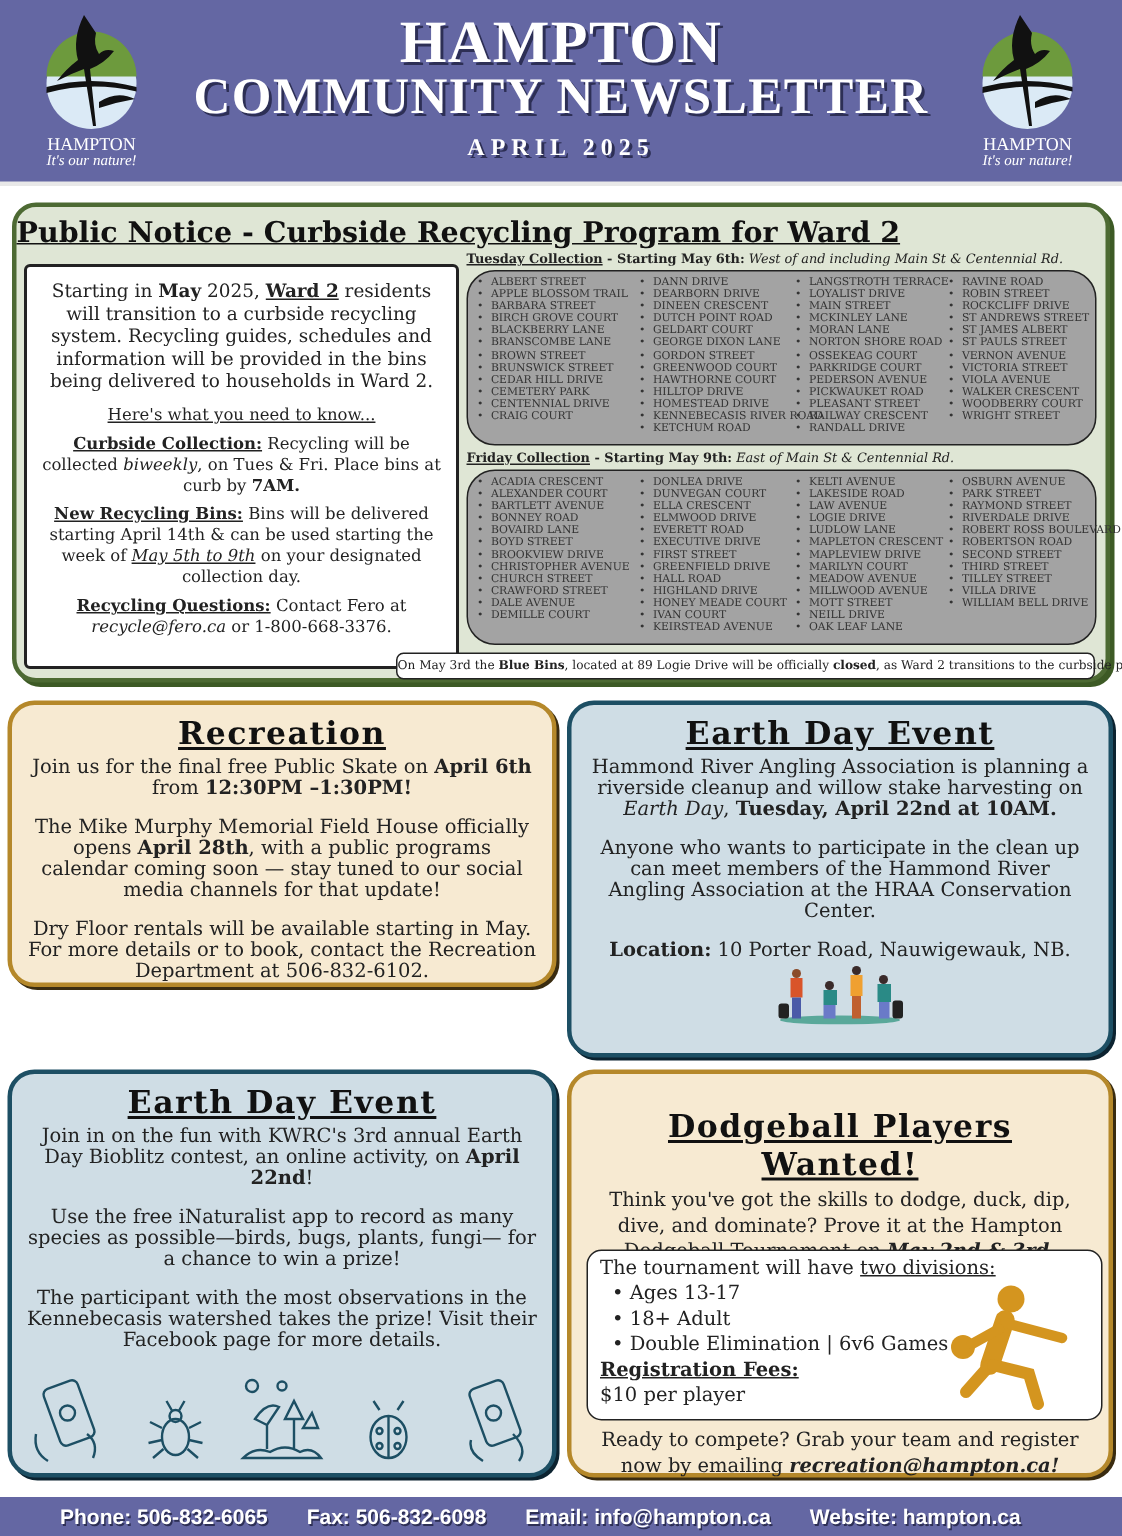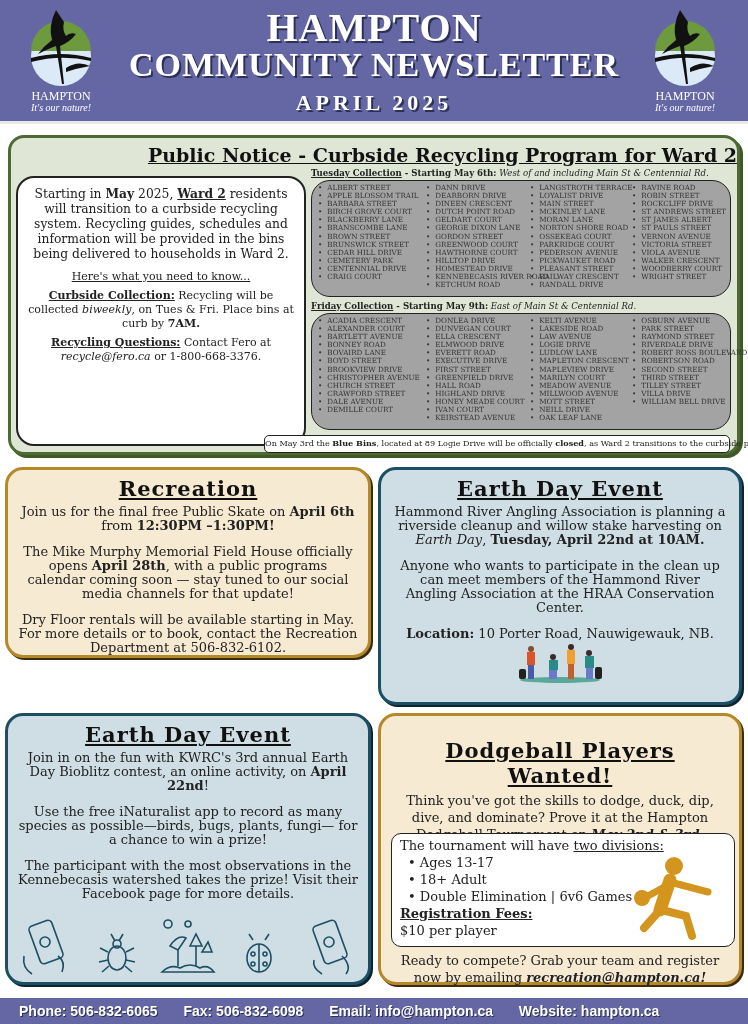--- a/index.html
+++ b/index.html
@@ -6,25 +6,25 @@
   body{width:748px;height:1024px;background:#fff;font-family:"DejaVu Serif",serif;color:#222;overflow:hidden;position:relative}
   .header{position:absolute;left:0;top:0;width:748px;height:124px;background:#6467a3;border-bottom:3px solid #e8e8e8}
   .logo{position:absolute;top:6px;width:90px;height:112px;text-align:center}
   .logo.left{left:16px}.logo.right{left:640px}
   .logo svg{display:block;margin:0 auto}
   .logo .ln1{font-family:"Liberation Serif",serif;font-size:12px;color:#fff;line-height:12px;margin-top:2px}
   .logo .ln2{font-family:"Liberation Serif",serif;font-style:italic;font-size:10px;color:#fff;line-height:11px}
   .title{position:absolute;left:120px;width:508px;text-align:center;color:#fff;font-family:"Liberation Serif",serif;font-weight:bold;text-shadow:2px 2px 0 #2d2f55}
   .t1{top:4px;font-size:40px;letter-spacing:1px}
   .t2{top:46px;font-size:34px;letter-spacing:1px}
-  .t3{top:90px;font-size:22px;letter-spacing:4px}
+  .t3{top:90px;font-size:16px;letter-spacing:4px}
 
   .notice{position:absolute;left:8px;top:135px;width:732px;height:320px;background:#dfe6d5;border:3px solid #4d6a33;border-radius:16px;box-shadow:3px 3px 0 #3d5a25}
-  .notice h2{position:absolute;left:0;width:100%;top:6px;text-align:right;font-size:19px;font-weight:bold;text-decoration:underline;color:#111}
-  .introbox{position:absolute;left:5px;top:38px;width:290px;height:270px;background:#fff;border:2px solid #222;border-radius:18px;text-align:center;font-size:12.3px;line-height:15px;padding:8px 6px}
+  .notice h2{position:absolute;left:0;width:100%;top:6px;text-align:left;font-size:19px;font-weight:bold;text-decoration:underline;color:#111}
+  .introbox{position:absolute;left:5px;top:38px;width:290px;height:270px;background:#fff;border:2px solid #222;border-radius:4px;text-align:center;font-size:12.3px;line-height:15px;padding:8px 6px}
   .introbox p{margin-bottom:6px}
   .introbox .small{font-size:11px;line-height:14px;margin-bottom:5px}
   .more{position:absolute;left:5px;top:288px;width:290px;text-align:center;font-size:12px;line-height:14px}
   .more .b{font-weight:bold}
   .more .u{text-decoration:underline}
   .collhdr{position:absolute;font-size:8.6px;color:#222}
   .collhdr b{text-decoration:none}
   .collhdr .ul{text-decoration:underline;font-weight:bold}
   .collhdr i{font-style:italic}
   .streetbox{position:absolute;background:#a3a3a3;border:1.5px solid #222;border-radius:19px;padding:3px 4px}
@@ -39,21 +39,21 @@
   .rec{left:5px;top:467px;width:366px;height:191px;background:#f7ead2;border:3px solid #b5882a;box-shadow:2px 2px 0 #3a2c10;padding:6px 10px}
   .earth1{left:378px;top:467px;width:364px;height:238px;background:#cfdde5;border:3px solid #1d4f64;box-shadow:2px 2px 0 #0c2330;padding:6px 12px}
   .earth2{left:5px;top:713px;width:366px;height:272px;background:#cfdde5;border:3px solid #1d4f64;box-shadow:2px 2px 0 #0c2330;padding:6px 10px}
   .dodge{left:378px;top:713px;width:364px;height:272px;background:#f7ead2;border:3px solid #b5882a;box-shadow:2px 2px 0 #3a2c10;padding:22px 10px}
   .dodge p{font-size:13px;line-height:17px}
   .divbox{position:absolute;left:10px;top:117px;width:344px;height:114px;background:#fff;border:1.5px solid #222;border-radius:10px;text-align:left;padding:3px 8px;font-size:13px;line-height:17px}
   .divbox ul{margin-left:8px}
   .divbox li{list-style:none}
   .divbox li:before{content:"• ";}
   .icons-row{position:absolute;left:10px;bottom:6px;width:340px;height:64px;display:flex;justify-content:space-between;align-items:flex-end}
-  .footer{position:absolute;left:0;top:998px;width:748px;height:26px;background:#6467a3;color:#fff;font-family:"Liberation Sans",sans-serif;font-size:14px;line-height:26px;white-space:nowrap;padding-left:19px;text-shadow:1px 1px 0 #2d2f55;font-weight:bold}
+  .footer{position:absolute;left:0;top:998px;width:748px;height:26px;background:#6467a3;color:#fff;font-family:"Liberation Sans",sans-serif;font-size:14px;line-height:26px;white-space:nowrap;padding-left:40px;text-shadow:1px 1px 0 #2d2f55;font-weight:bold}
   .footer span{margin-right:22px}
 </style>
 </head>
 <body>
 
 <div class="header">
   <div class="logo left">
     <svg width="70" height="82" viewBox="0 0 70 82">
       <circle cx="35" cy="50" r="30" fill="#dbeaf6"></circle>
       <path d="M5 45 A30 30 0 0 1 65 45 Z" fill="#6d9a3d"></path>
@@ -80,20 +80,21 @@
   </div>
 </div>
 
 <div class="notice">
   <h2>Public Notice - Curbside Recycling Program for Ward 2</h2>
 
   <div class="introbox">
     <p><span>Starting in </span><b>May</b><span> 2025, </span><b style="text-decoration:underline">Ward 2</b><span> residents will transition to a curbside recycling system. Recycling guides, schedules and information will be provided in the bins being delivered to households in Ward 2.</span></p>
     <p class="small" style="text-decoration:underline;margin-top:8px">Here's what you need to know...</p>
     <p class="small"><b style="text-decoration:underline">Curbside Collection:</b><span> Recycling will be collected </span><i>biweekly</i><span>, on Tues &amp; Fri. Place bins at curb by </span><b>7AM.</b></p>
+    <p class="small"><b style="text-decoration:underline">New Recycling Bins:</b><span> Bins will be delivered starting April 14th &amp; can be used starting the week of </span><i style="text-decoration:underline">May 5th to 9th</i><span> on your designated collection day.</span></p>
     <p class="small"><b style="text-decoration:underline">Recycling Questions:</b><span> Contact Fero at </span><i>recycle@fero.ca</i><span> or 1-800-668-3376.</span></p>
   </div>
 
   <div class="collhdr" style="left:300px;top:30px"><span class="ul">Tuesday Collection</span><b> - Starting May 6th:</b><i> West of and including Main St &amp; Centennial Rd.</i></div>
   <div class="streetbox" style="left:300px;top:42px;width:420px;height:117px">
     <ul class="col" style="left:6px" id="t1">
         <li>ALBERT STREET</li>
         <li>APPLE BLOSSOM TRAIL</li>
         <li>BARBARA STREET</li>
         <li>BIRCH GROVE COURT</li>

